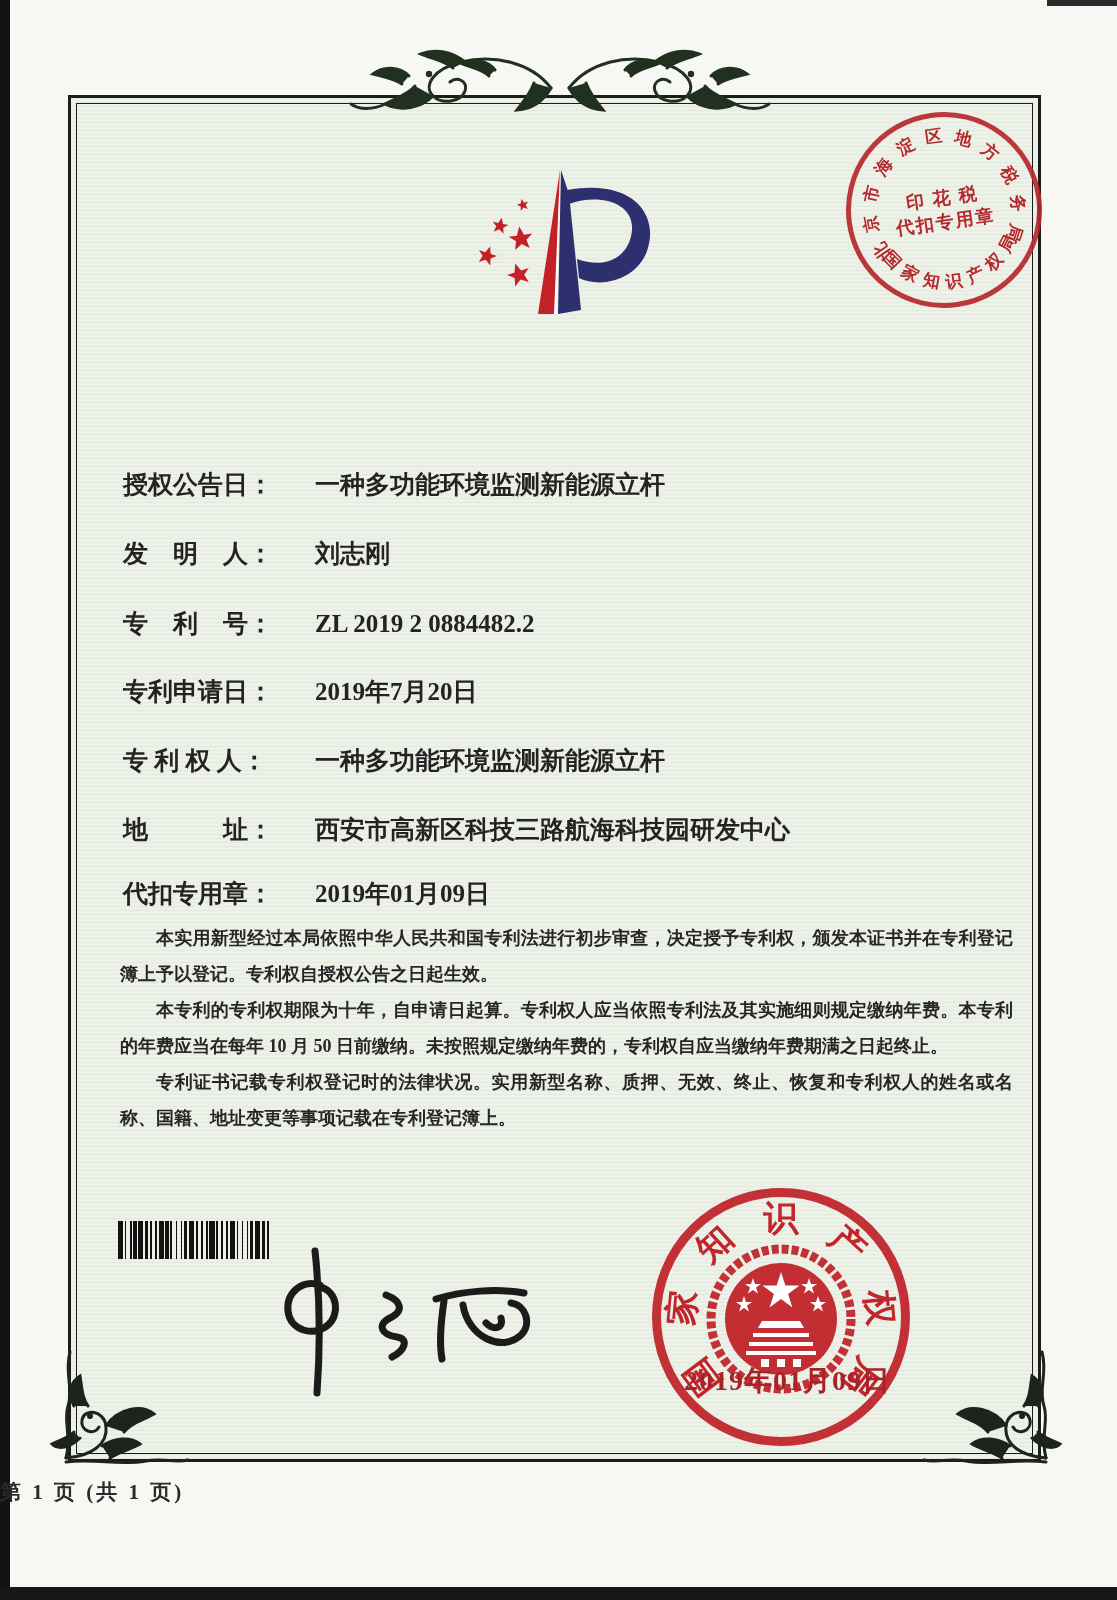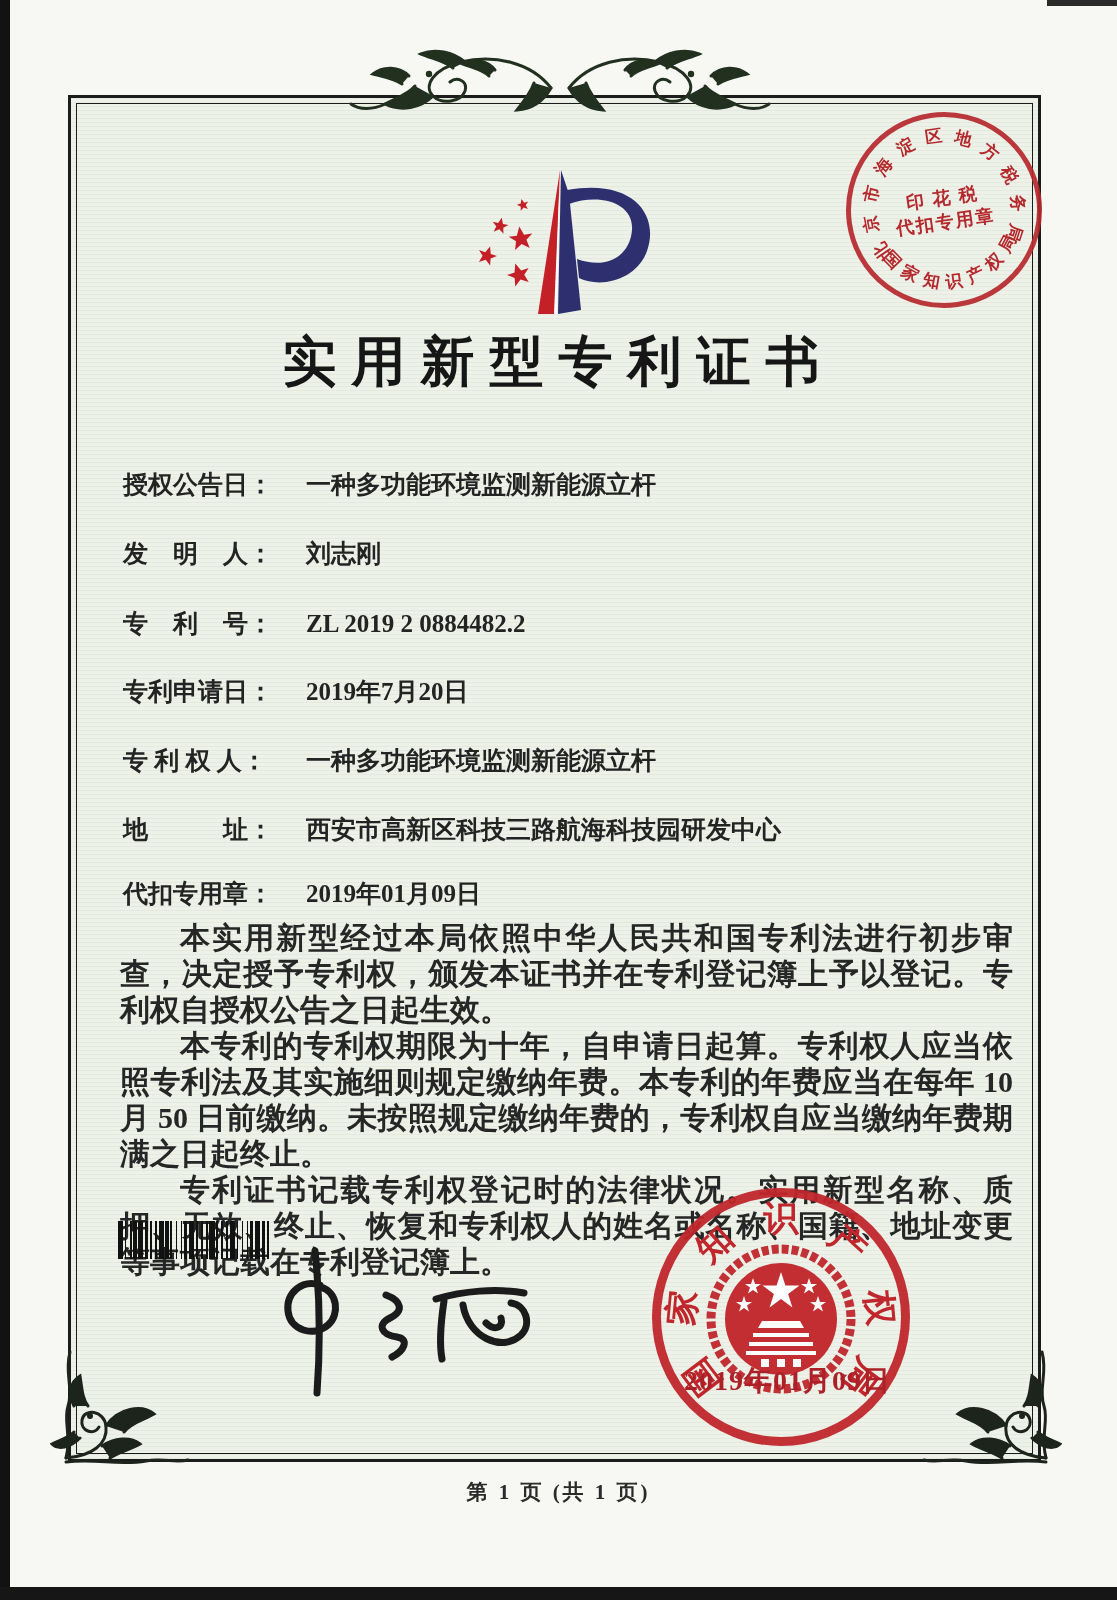--- a/index.html
+++ b/index.html
@@ -52,25 +52,25 @@
   }
 
   .doc-title{
     position:absolute;left:0;top:326px;width:1117px;text-align:center;
     font-size:54px;font-weight:700;letter-spacing:15px;color:#161616;
   }
 
   .fields{position:absolute;left:123px;top:0;width:900px;}
   .field{position:absolute;left:0;font-size:25px;font-weight:600;color:#232323;white-space:nowrap;}
   .field .lbl{display:inline-block;min-width:170px;}
-  .field .val{margin-left:13px;}
+  .field .val{margin-left:22px;}
 
   .legal{
     position:absolute;left:120px;top:920px;width:893px;
-    font-size:30px;line-height:36px;font-weight:600;color:#262626;
+    font-size:18px;line-height:36px;font-weight:600;color:#262626;
     text-align:justify;
   }
   .legal p{margin:0;text-indent:2em;}
 
   .barcode{position:absolute;left:118px;top:1221px;width:310px;height:38px;display:flex;align-items:stretch;}
   .barcode i{display:block;height:100%;}
 
   .signoff{position:absolute;left:126px;top:1286px;font-family:"Liberation Sans","DejaVu Sans",sans-serif;color:#222;}
   .signoff .row1{font-size:28px;letter-spacing:3px;}
   .signoff .row2{font-size:28px;letter-spacing:3px;margin-top:17px;}
@@ -82,21 +82,21 @@
   .cnipa-seal .ring{
     position:absolute;inset:0;border:9px solid #c0262c;border-radius:50%;opacity:.95;
   }
   .cnipa-seal .emblem{position:absolute;left:54px;top:56px;width:150px;height:150px;}
   .seal-date{
     position:absolute;left:684px;top:1362px;z-index:7;
     font-size:28px;font-weight:700;color:#ac2127;letter-spacing:1px;
   }
 
   .footer{
-    position:absolute;left:0;top:1478px;width:1117px;text-align:center;
+    position:absolute;left:0;top:1478px;width:1117px;text-align:left;
     font-size:21px;font-weight:600;color:#2a2a2a;letter-spacing:3px;
   }
 </style>
 </head>
 <body>
 
 <div class="page">
 
   <div class="edge-left"></div>
   <div class="edge-bottom"></div>
@@ -191,21 +191,20 @@
           <span style="position: absolute; left: 50%; top: 50%; font-weight: 700; font-size: 17px; color: rgb(181, 40, 44); transform: translate(-50%, -50%) rotate(216deg) translateY(-72px) rotate(180deg);">家</span>
           <span style="position: absolute; left: 50%; top: 50%; font-weight: 700; font-size: 17px; color: rgb(181, 40, 44); transform: translate(-50%, -50%) rotate(198deg) translateY(-72px) rotate(180deg);">知</span>
           <span style="position: absolute; left: 50%; top: 50%; font-weight: 700; font-size: 17px; color: rgb(181, 40, 44); transform: translate(-50%, -50%) rotate(180deg) translateY(-72px) rotate(180deg);">识</span>
           <span style="position: absolute; left: 50%; top: 50%; font-weight: 700; font-size: 17px; color: rgb(181, 40, 44); transform: translate(-50%, -50%) rotate(162deg) translateY(-72px) rotate(180deg);">产</span>
           <span style="position: absolute; left: 50%; top: 50%; font-weight: 700; font-size: 17px; color: rgb(181, 40, 44); transform: translate(-50%, -50%) rotate(144deg) translateY(-72px) rotate(180deg);">权</span>
           <span style="position: absolute; left: 50%; top: 50%; font-weight: 700; font-size: 17px; color: rgb(181, 40, 44); transform: translate(-50%, -50%) rotate(126deg) translateY(-72px) rotate(180deg);">局</span>
         </div>
       </div>
   </div>
 
-  <div class="doc-title">实用新型专利证书</div>
 
   <div class="fields">
     <div class="field" style="top:468px">
       <span class="lbl">授权公告日：</span><span class="val">一种多功能环境监测新能源立杆</span>
     </div>
     <div class="field" style="top:537px">
       <span class="lbl">发　明　人：</span><span class="val">刘志刚</span>
     </div>
     <div class="field" style="top:607px">
       <span class="lbl">专　利　号：</span><span class="val">ZL 2019 2 0884482.2</span>

